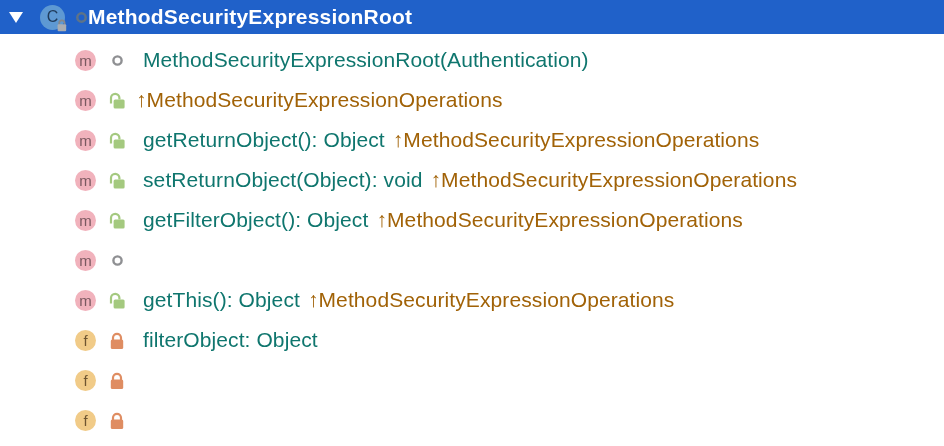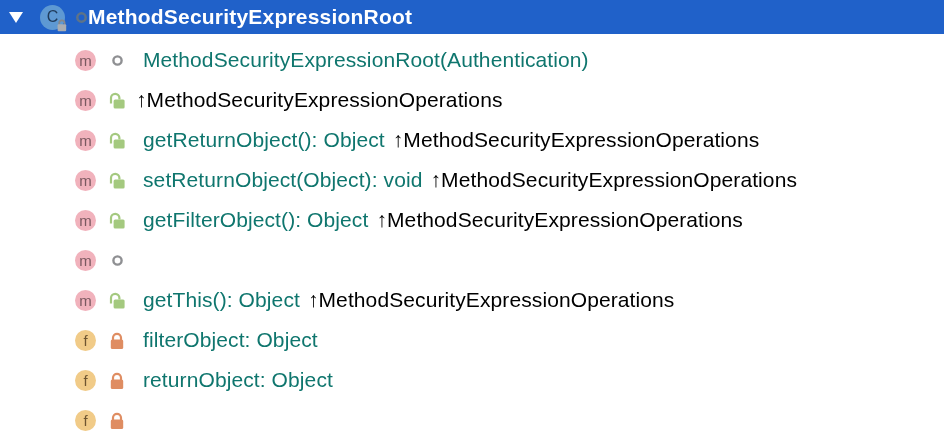--- a/index.html
+++ b/index.html
@@ -28,21 +28,21 @@
   .row{height:40px;display:flex;align-items:center;white-space:nowrap;overflow:hidden;}
   .badge{
     width:21px;height:21px;border-radius:50%;margin-left:75px;flex:none;
     display:flex;align-items:center;justify-content:center;
     font-size:15px;line-height:1;
   }
   .badge.m{background:#F1B2BC;color:#7A585F;}
   .badge.f{background:#F1CB88;color:#6E5530;}
   .vis{width:22px;margin-left:10px;flex:none;display:flex;align-items:center;justify-content:center;line-height:0;}
   .sig{margin-left:15px;font-size:21px;color:#0f766e;letter-spacing:.1px;}
-  .inh{margin-left:8px;font-size:21px;color:#000000;letter-spacing:.1px;}
+  .inh{margin-left:8px;font-size:21px;color:#a16207;letter-spacing:.1px;}
 </style>
 </head>
 <body>
 
 <div class="header">
   <span class="expand-arrow">
     <svg width="16" height="13" viewBox="0 0 16 13">
         <polygon points="1,1 15,1 8,12" fill="#ffffff"></polygon>
       </svg>
   </span>
@@ -158,21 +158,20 @@
 </div>
 
 <div class="row">
   <span class="badge f">f</span>
   <span class="vis">
     <svg width="20" height="20" viewBox="0 0 20 20">
       <path d="M6 10.5 V7.8 a4 4 0 0 1 8 0 V10.5" fill="none" stroke="#DF8D62" stroke-width="2.2"></path>
       <rect x="3.8" y="9.6" width="12.4" height="9.4" rx="1.5" fill="#DF8D62"></rect>
     </svg>
   </span>
-  <span class="sig">returnObject: Object</span>
   <span class="inh"></span>
 </div>
 
 <div class="row">
   <span class="badge f">f</span>
   <span class="vis">
     <svg width="20" height="20" viewBox="0 0 20 20">
       <path d="M6 10.5 V7.8 a4 4 0 0 1 8 0 V10.5" fill="none" stroke="#DF8D62" stroke-width="2.2"></path>
       <rect x="3.8" y="9.6" width="12.4" height="9.4" rx="1.5" fill="#DF8D62"></rect>
     </svg>

